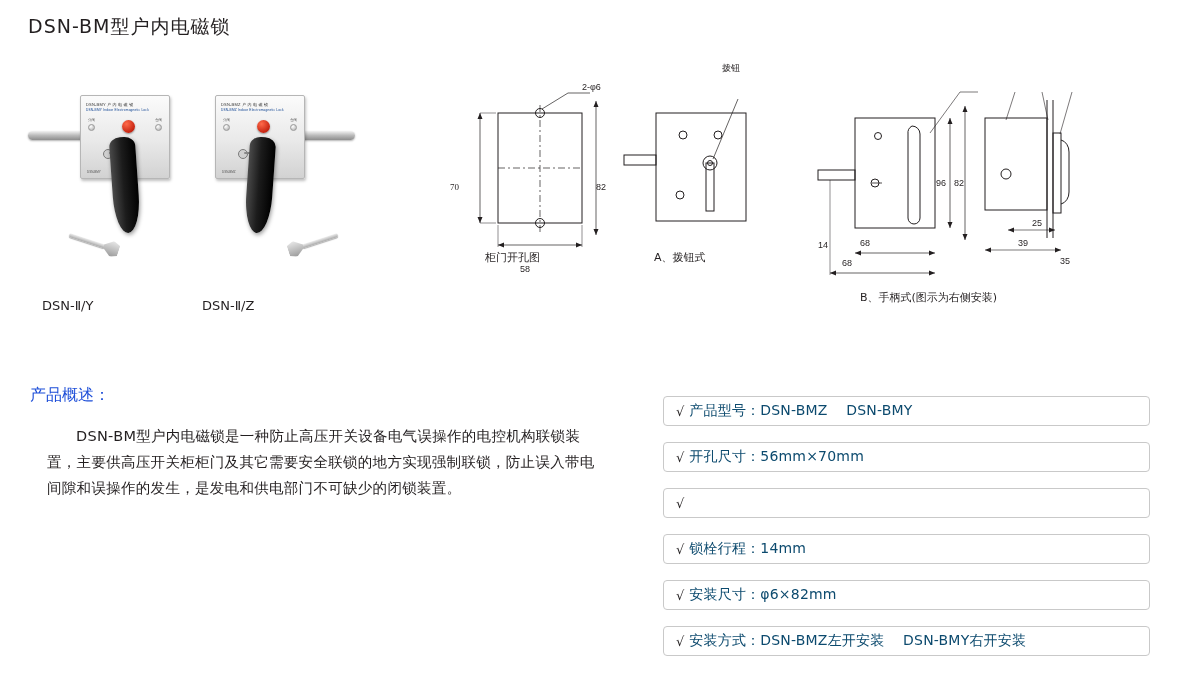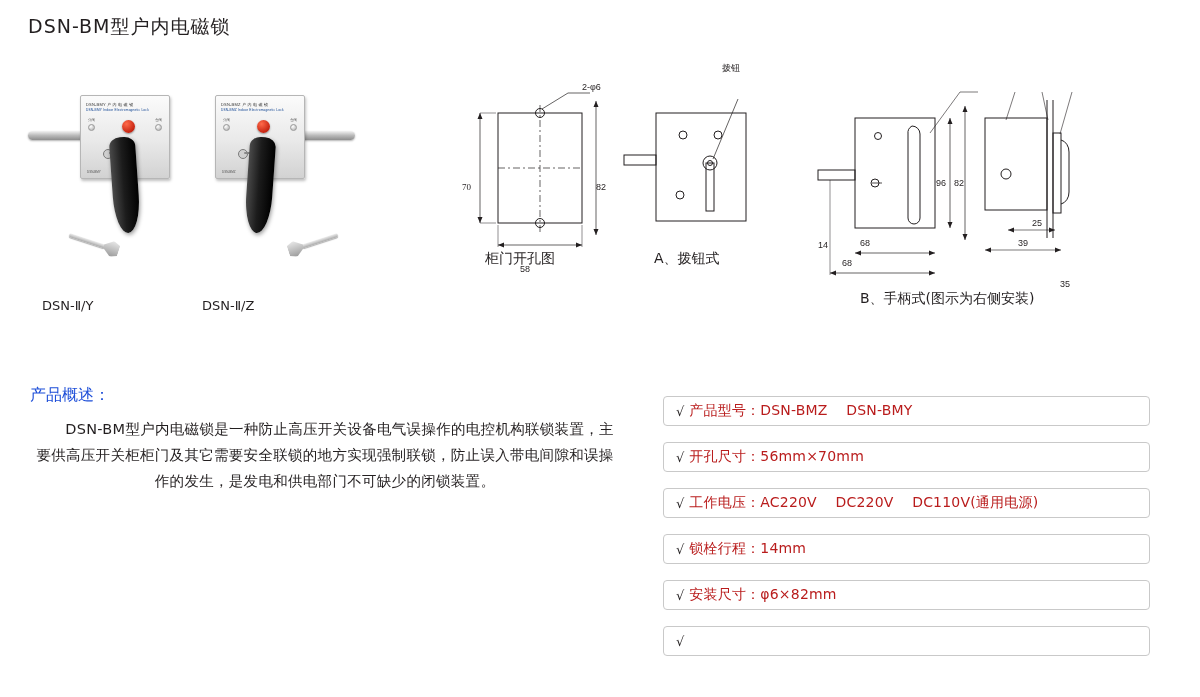--- a/index.html
+++ b/index.html
@@ -183,21 +183,21 @@
   
   #drawings {
     position: absolute;
     left: 440px;
     top: 60px;
     width: 740px;
     height: 270px;
   }
   .draw-caption {
     position: absolute;
-    font-size: 14px;
+    font-size: 11px;
     color: #231f20;
     font-family: "DejaVu Sans", sans-serif;
     white-space: nowrap;
   }
   .dim-label {
     position: absolute;
     font-size: 9px;
     color: #231f20;
     font-family: "Liberation Sans", sans-serif;
     white-space: nowrap;
@@ -212,28 +212,27 @@
     width: 590px;
   }
   #overview h2 {
     margin: 0 0 10px 0;
     font-size: 16px;
     font-weight: normal;
     font-family: "DejaVu Sans", sans-serif;
     color: #1d4ed8;
   }
   #overview p {
-    margin: 0;
+    margin: 17px;
     font-size: 14.5px;
     line-height: 26px;
     text-indent: 2em;
     color: #231f20;
     font-family: "DejaVu Sans", sans-serif;
     letter-spacing: .3px;
-    text-align: center;
   }
 
   
   #specs {
     position: absolute;
     left: 663px;
     top: 396px;
     width: 487px;
   }
   .spec-row {
@@ -248,21 +247,21 @@
     background: #fff;
   }
   .spec-check {
     color: #231f20;
     font-size: 13px;
     margin-right: 5px;
     font-family: "DejaVu Sans", sans-serif;
   }
   .spec-text {
     font-size: 14px;
-    color: #b91c1c;
+    color: #0c4a6e;
     font-family: "DejaVu Sans", sans-serif;
     letter-spacing: .2px;
     white-space: pre;
   }
 </style>
 </head>
 <body>
 
 <div id="page-title">DSN-BM型户内电磁锁</div>
 
@@ -344,21 +343,21 @@
     <polygon points="146,16 143.5,22 148.5,22" fill="#231f20"></polygon>
     <polygon points="146,150 143.5,144 148.5,144" fill="#231f20"></polygon>
 
     <line x1="48" y1="160" x2="132" y2="160" stroke="#231f20" stroke-width="0.7"></line>
     <polygon points="48,160 54,157.5 54,162.5" fill="#231f20"></polygon>
     <polygon points="132,160 126,157.5 126,162.5" fill="#231f20"></polygon>
     <line x1="48" y1="140" x2="48" y2="162" stroke="#231f20" stroke-width="0.5"></line>
     <line x1="132" y1="140" x2="132" y2="162" stroke="#231f20" stroke-width="0.5"></line>
   </svg>
   <div class="dim-label" style="left:142px;top:22px;">2-φ6</div>
-  <div class="dim-label" style="left:22px;top:122px;font-family:Liberation Serif, serif;">70</div>
+  <div class="dim-label" style="left:10px;top:122px;font-family:Liberation Serif, serif;">70</div>
   <div class="dim-label" style="left:156px;top:122px;">82</div>
   <div class="dim-label" style="left:80px;top:204px;">58</div>
   <div class="draw-caption" style="left:45px;top:190px;">柜门开孔图</div>
 
   <svg width="180" height="190" style="position:absolute;left:178px;top:25px;">
     <rect x="38" y="28" width="90" height="108" fill="none" stroke="#231f20" stroke-width="1"></rect>
     <circle cx="65" cy="50" r="4" fill="none" stroke="#231f20" stroke-width="1"></circle>
     <circle cx="100" cy="50" r="4" fill="none" stroke="#231f20" stroke-width="1"></circle>
     <circle cx="62" cy="110" r="4" fill="none" stroke="#231f20" stroke-width="1"></circle>
 
@@ -420,46 +419,46 @@
     <polygon points="251,172 245,169.5 245,174.5" fill="#231f20"></polygon>
   </svg>
 
   <div class="dim-label" style="left:496px;top:118px;">96</div>
   <div class="dim-label" style="left:514px;top:118px;">82</div>
   <div class="dim-label" style="left:378px;top:180px;">14</div>
   <div class="dim-label" style="left:420px;top:178px;">68</div>
   <div class="dim-label" style="left:402px;top:198px;">68</div>
   <div class="dim-label" style="left:592px;top:158px;">25</div>
   <div class="dim-label" style="left:578px;top:178px;">39</div>
-  <div class="dim-label" style="left:620px;top:196px;margin-top:23px;">35</div>
+  <div class="dim-label" style="left:620px;top:196px;">35</div>
   <div class="draw-caption" style="left:420px;top:230px;">B、手柄式(图示为右侧安装)</div>
 </div>
 
 <div id="overview">
   <h2>产品概述：</h2>
   <p>DSN-BM型户内电磁锁是一种防止高压开关设备电气误操作的电控机构联锁装置，主要供高压开关柜柜门及其它需要安全联锁的地方实现强制联锁，防止误入带电间隙和误操作的发生，是发电和供电部门不可缺少的闭锁装置。</p>
 </div>
 
 <div id="specs">
   <div class="spec-row">
     <span class="spec-check">√</span>
     <span class="spec-text">产品型号：DSN-BMZ    DSN-BMY</span>
   </div>
   <div class="spec-row">
     <span class="spec-check">√</span>
     <span class="spec-text">开孔尺寸：56mm×70mm</span>
   </div>
   <div class="spec-row">
     <span class="spec-check">√</span>
-    <span class="spec-text">工作电压：AC220V    DC220V    DC110V(通用电源)</span>
   </div>
   <div class="spec-row">
     <span class="spec-check">√</span>
     <span class="spec-text">锁栓行程：14mm</span>
   </div>
   <div class="spec-row">
     <span class="spec-check">√</span>
     <span class="spec-text">安装尺寸：φ6×82mm</span>
   </div>
   <div class="spec-row">
     <span class="spec-check">√</span>
+    <span class="spec-text">安装方式：DSN-BMZ左开安装    DSN-BMY右开安装</span>
   </div>
 </div>
 
 </body></html>

